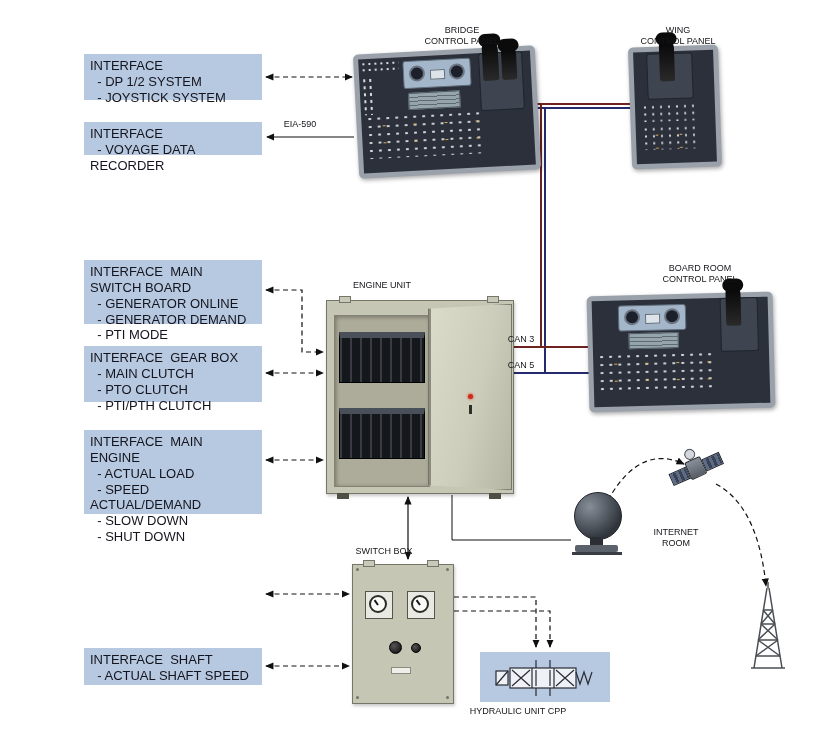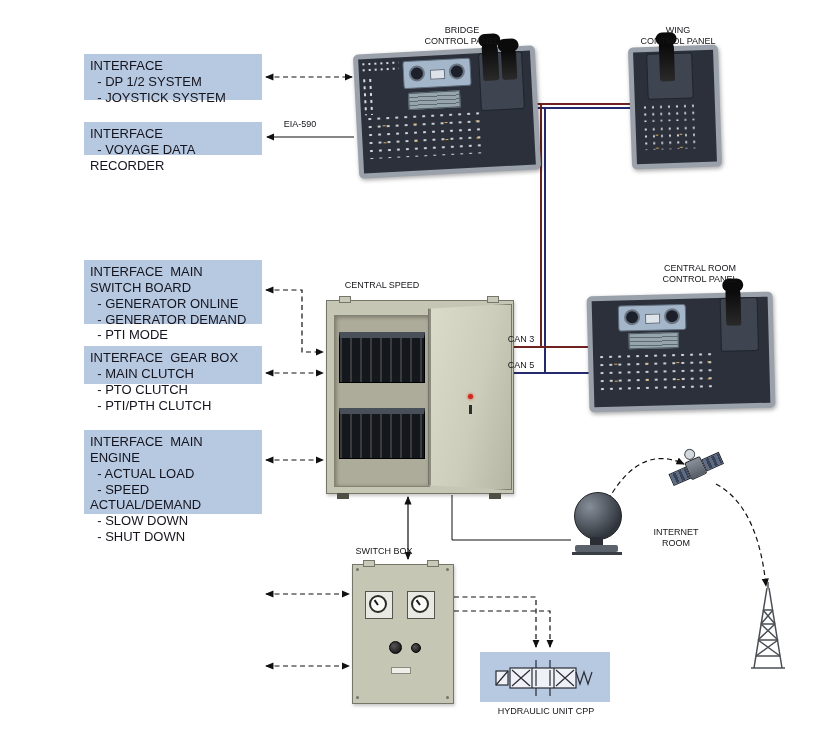--- a/index.html
+++ b/index.html
@@ -90,32 +90,36 @@
     <div class="itxt">INTERFACE
   - VOYAGE DATA RECORDER</div>
   </div>
   <div class="iface" style="left:84px;top:260px;height:64px">
     <div class="itxt">INTERFACE  MAIN SWITCH BOARD
   - GENERATOR ONLINE
   - GENERATOR DEMAND
   - PTI MODE
   - PTI LOAD</div>
   </div>
-  <div class="iface" style="left:84px;top:346px;height:38px">
+  <div class="iface" style="left:84px;top:346px;height:56px">
     <div class="itxt">INTERFACE  GEAR BOX
   - MAIN CLUTCH
   - PTO CLUTCH
   - PTI/PTH CLUTCH</div>
   </div>
   <div class="iface" style="left:84px;top:430px;height:84px">
     <div class="itxt">INTERFACE  MAIN ENGINE
   - ACTUAL LOAD
   - SPEED ACTUAL/DEMAND
   - SLOW DOWN
   - SHUT DOWN</div>
+  </div>
+  <div class="iface" style="left:84px;top:648px;height:37px">
+    <div class="itxt">INTERFACE  SHAFT
+  - ACTUAL SHAFT SPEED</div>
   </div>
 
   <div class="panel" style="left:356px;top:50px;width:172px;height:114px;transform:rotate(-3deg)">
     <div class="dots" style="left:2px;top:2px;width:38px;height:12px;background-size:6px 6px"></div>
     <div class="dots" style="left:2px;top:18px;width:12px;height:38px;background-size:6px 7px"></div>
     <div class="dialbox" style="left:44px;top:4px;width:66px;height:26px">
       <div class="dial" style="left:5px;top:4px"></div>
       <div class="bar" style="left:26px;top:9px"></div>
       <div class="dial" style="left:45px;top:4px"></div>
     </div>
@@ -219,24 +223,24 @@
       <path d="M12,74 H36 M14,58 H34 M17,42 H31 M19,28 H29"></path>
       <path d="M12,74 L34,58 M36,74 L14,58 M14,58 L31,42 M34,58 L17,42 M17,42 L29,28 M31,42 L19,28"></path>
       <path d="M7,86 H41"></path>
     </g>
   </svg>
 
   <div class="label" style="left:402px;top:25px;width:120px">BRIDGE
 CONTROL PANEL</div>
   <div class="label" style="left:618px;top:25px;width:120px">WING
 CONTROL PANEL</div>
-  <div class="label" style="left:640px;top:263px;width:120px">CENTRAL ROOM
+  <div class="label" style="left:640px;top:263px;width:120px">BOARD ROOM
 CONTROL PANEL</div>
-  <div class="label" style="left:326px;top:280px;width:112px">CENTRAL SPEED</div>
+  <div class="label" style="left:326px;top:280px;width:112px">ENGINE UNIT</div>
   <div class="label" style="left:334px;top:546px;width:100px">SWITCH BOX</div>
-  <div class="label" style="left:476px;top:706px;width:140px">HYDRAULIC UNIT CPP</div>
+  <div class="label" style="left:448px;top:706px;width:140px">HYDRAULIC UNIT CPP</div>
   <div class="label" style="left:634px;top:527px;width:84px">INTERNET
 ROOM</div>
   <div class="label" style="left:270px;top:119px;width:60px">EIA-590</div>
   <div class="label" style="left:504px;top:334px;width:34px">CAN 3</div>
   <div class="label" style="left:504px;top:360px;width:34px">CAN 5</div>
 
 </div>
 
 </body></html>

